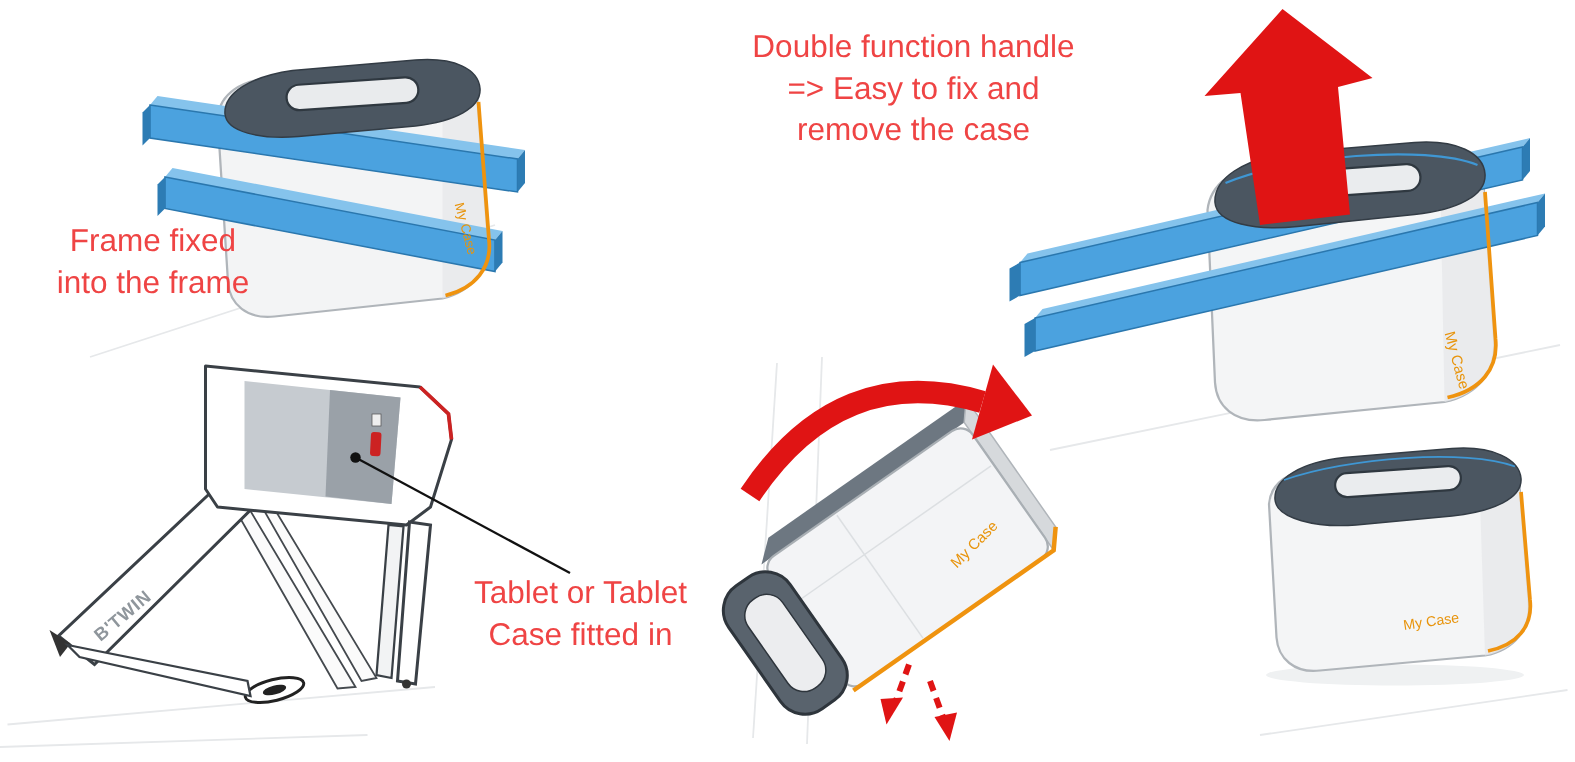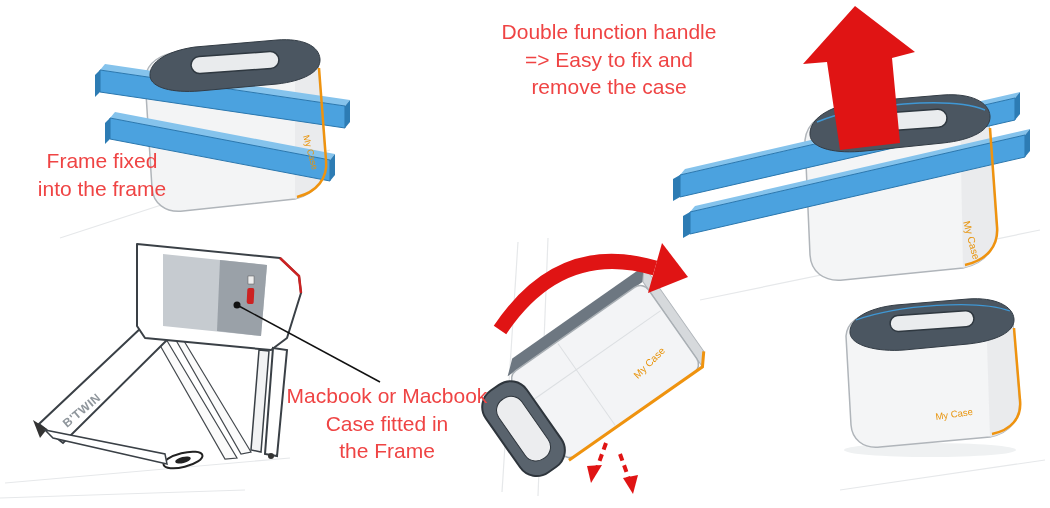--- a/index.html
+++ b/index.html
@@ -161,18 +161,17 @@
     <div>into the frame</div>
   </div>
 
   <div class="annotation" style="left:485px;top:18px;width:248px;">
     <div>Double function handle</div>
     <div>=&gt; Easy to fix and</div>
     <div>remove the case</div>
   </div>
 
   <div class="annotation" style="left:286px;top:382px;width:202px;">
-    <div>Macbook or Macbook</div>
+    <div>Tablet or Tablet</div>
     <div>Case fitted in</div>
-    <div>the Frame</div>
   </div>
 
 </div>
 
 </body></html>

